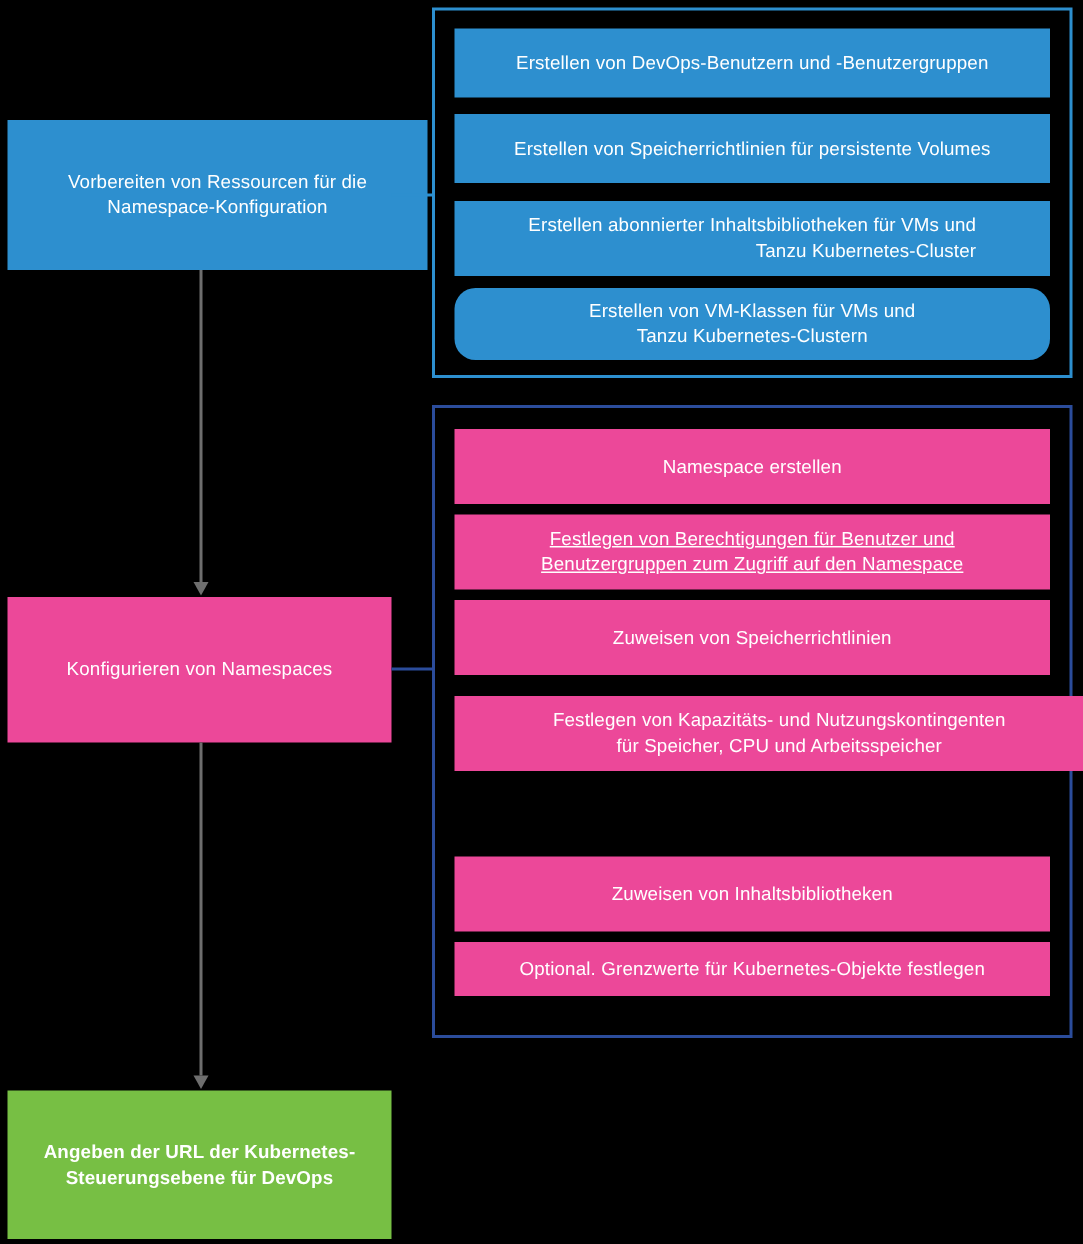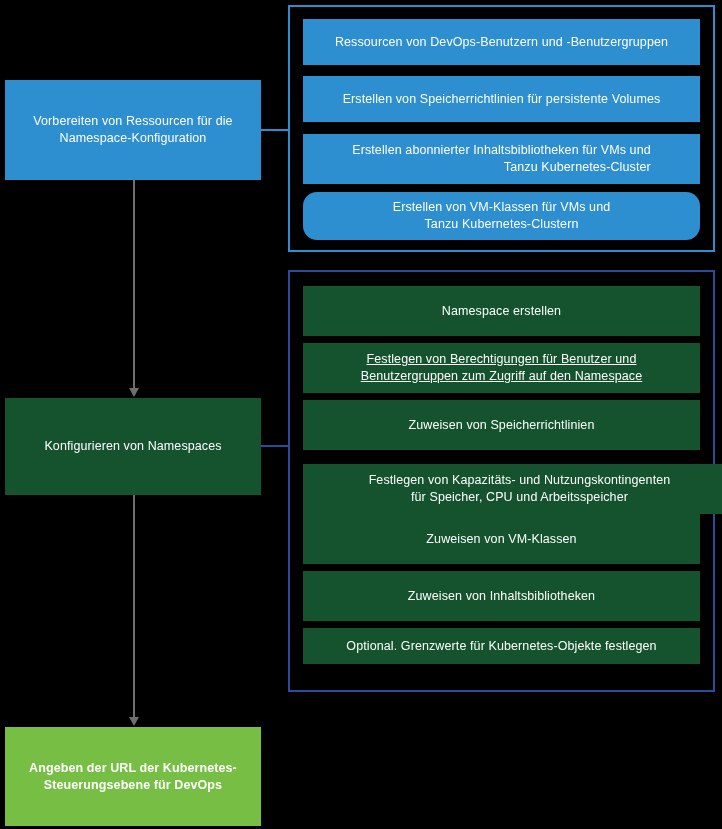--- a/index.html
+++ b/index.html
@@ -28,21 +28,21 @@
     align-items: center;
     justify-content: center;
     text-align: center;
     color: #ffffff;
     font-size: 12.5px;
     line-height: 17px;
     padding: 2px 10px;
     letter-spacing: 0.1px;
   }
   .node.lightblue { background: #2D8FCF; }
-  .node.darkblue  { background: #14532d; }
+  .node.darkblue  { background: #ec4899; }
   .node.green     { background: #77BF44; }
 
   .node .label { display: block; white-space: pre-line; }
 
   
   .group {
     position: absolute;
     box-sizing: border-box;
     background: transparent;
   }
@@ -68,21 +68,21 @@
     border-left: 5px solid transparent;
     border-right: 5px solid transparent;
     border-top: 9px solid #6E6E6E;
   }
 </style>
 </head>
 <body>
 
 <div id="diagram">
 
-  <div class="node lightblue" style="left:5px; top:80px; width:256px; height:100px;">
+  <div class="node lightblue" style="left:5px; top:80px; width:280px; height:100px;">
     <span class="label">Vorbereiten von Ressourcen für die
 Namespace-Konfiguration</span>
   </div>
 
   <div class="node darkblue" style="left:5px; top:398px; width:256px; height:97px;">
     <span class="label">Konfigurieren von Namespaces</span>
   </div>
 
   <div class="node green" style="left:5px; top:727px; width:256px; height:99px;font-weight:bold;">
     <span class="label">Angeben der URL der Kubernetes-
@@ -96,21 +96,21 @@
   <div class="arrow-head" style="left:129px; top:717px;"></div>
 
   <div class="conn" style="left:261px; top:129px; width:28px; height:2px;"></div>
 
   <div class="conn dark" style="left:261px; top:445px; width:28px; height:2px;"></div>
 
   <div class="group lightblue-border" style="left:288px; top:5px; width:427px; height:247px;">
   </div>
 
   <div class="node lightblue" style="left:303px; top:19px; width:397px; height:46px;">
-    <span class="label">Ressourcen von DevOps-Benutzern und -Benutzergruppen</span>
+    <span class="label">Erstellen von DevOps-Benutzern und -Benutzergruppen</span>
   </div>
 
   <div class="node lightblue" style="left:303px; top:76px; width:397px; height:46px;">
     <span class="label">Erstellen von Speicherrichtlinien für persistente Volumes</span>
   </div>
 
   <div class="node lightblue" style="left:303px; top:134px; width:397px; height:50px;text-align:right;">
     <span class="label">Erstellen abonnierter Inhaltsbibliotheken für VMs und
 Tanzu Kubernetes-Cluster</span>
   </div>
@@ -134,23 +134,20 @@
 
   <div class="node darkblue" style="left:303px; top:400px; width:397px; height:50px;justify-content:center;">
     <span class="label">Zuweisen von Speicherrichtlinien</span>
   </div>
 
   <div class="node darkblue" style="left:303px; top:464px; width:433px; height:50px;">
     <span class="label">Festlegen von Kapazitäts- und Nutzungskontingenten
 für Speicher, CPU und Arbeitsspeicher</span>
   </div>
 
-  <div class="node darkblue" style="left:303px; top:514px; width:397px; height:50px;">
-    <span class="label">Zuweisen von VM-Klassen</span>
-  </div>
 
   <div class="node darkblue" style="left:303px; top:571px; width:397px; height:50px;">
     <span class="label">Zuweisen von Inhaltsbibliotheken</span>
   </div>
 
   <div class="node darkblue" style="left:303px; top:628px; width:397px; height:36px;">
     <span class="label">Optional. Grenzwerte für Kubernetes-Objekte festlegen</span>
   </div>
 
 </div>

